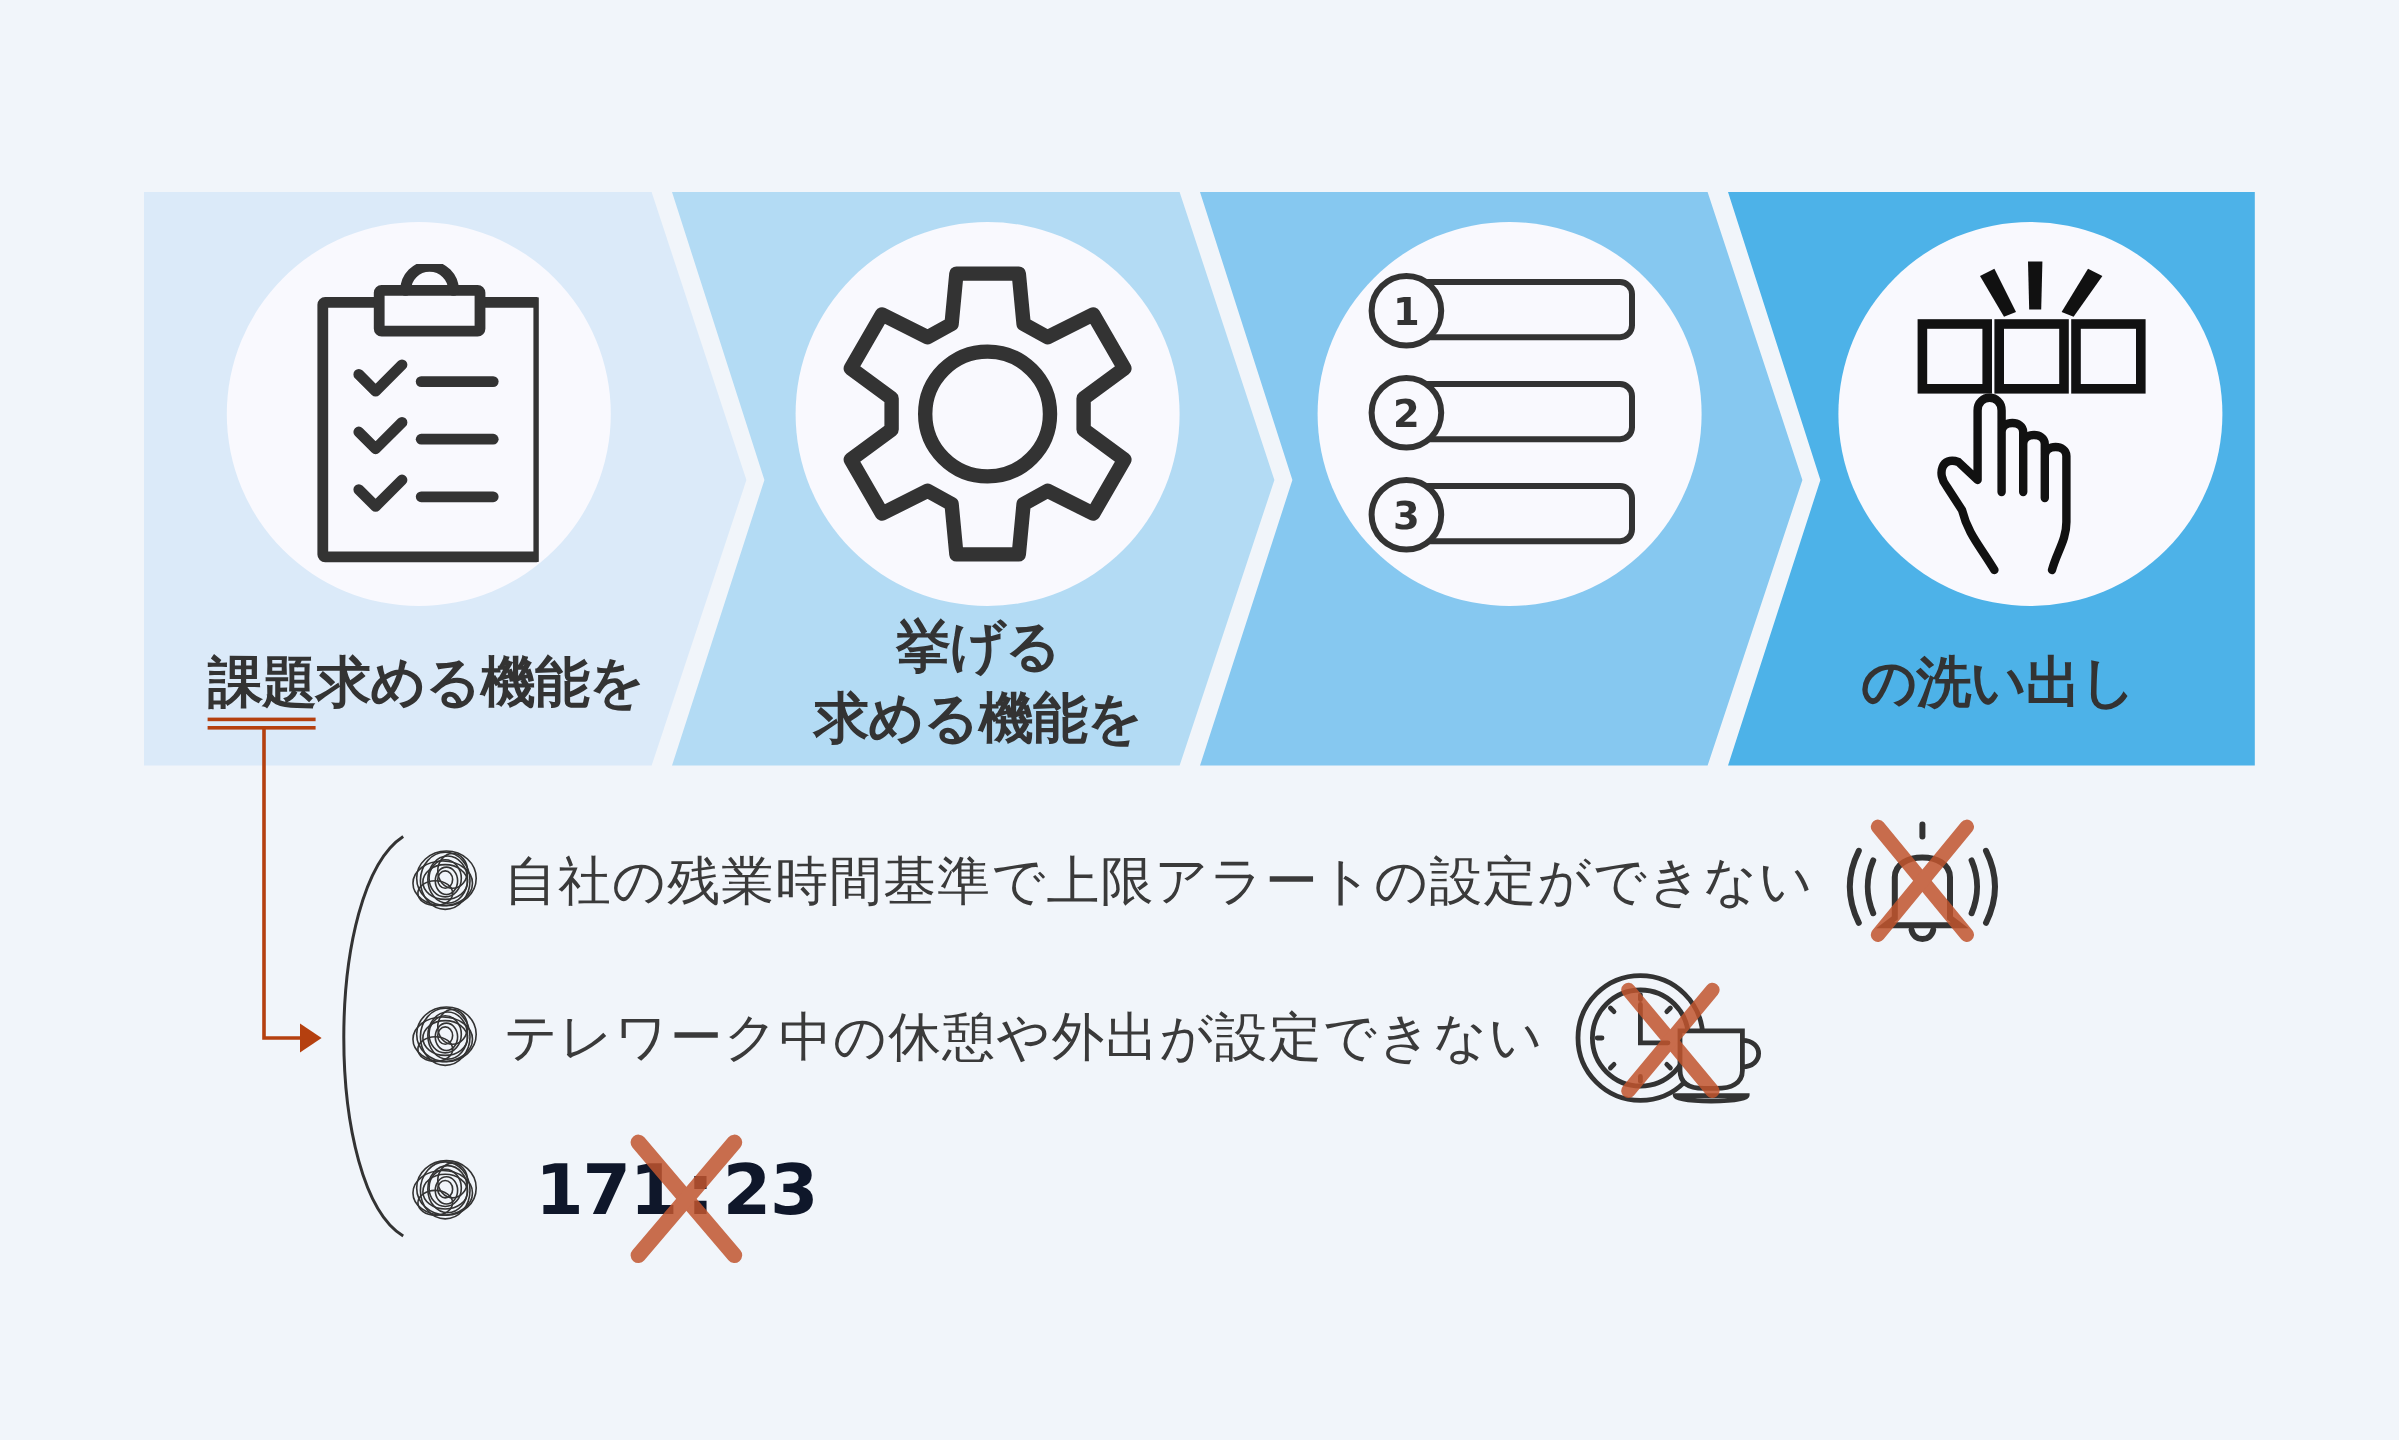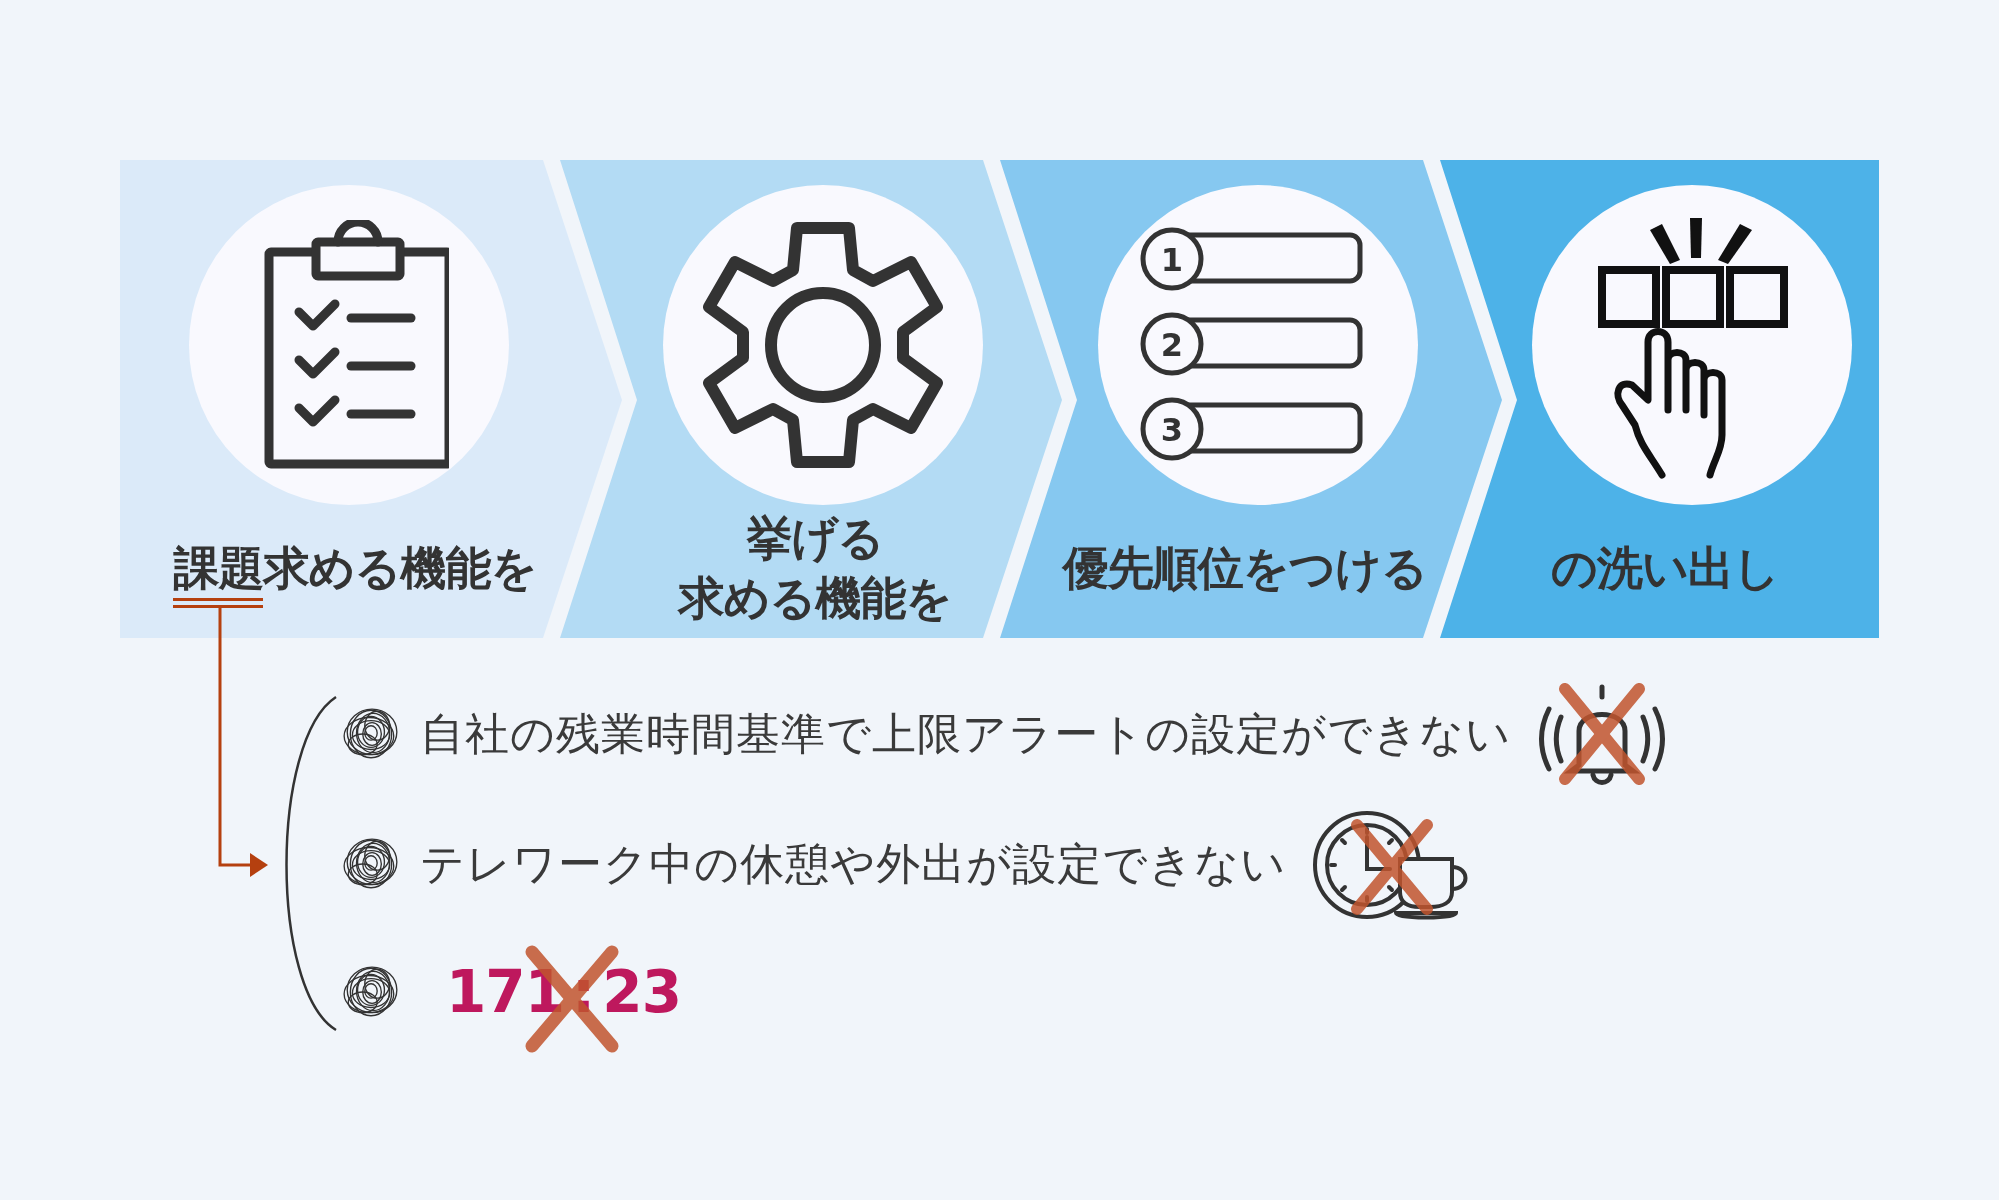--- a/index.html
+++ b/index.html
@@ -28,21 +28,21 @@
     }
     .step-label .ul::after {
       content: ""; position: absolute; left: 0; right: 0; bottom: -10px; height: 10px;
       border-top: 3px solid #B5400F; border-bottom: 3px solid #B5400F; box-sizing: border-box;
     }
     .connector { position: absolute; left: 0; top: 0; }
     .issue-row { position: absolute; left: 340px; height: 80px; display: flex; align-items: center; }
     .bullet { width: 62px; height: 62px; margin-right: 18px; flex: none; }
     .issue-text { font-size: 44px; color: #3A3A3A; white-space: nowrap; letter-spacing: 1px; }
     .issue-extra { margin-left: 26px; display: flex; align-items: center; position: relative; }
-    .time-text { font-weight: bold; font-size: 58px; color: #be185d; letter-spacing: -1px; position: relative; }
+    .time-text { font-weight: bold; font-size: 58px; color: #0f172a; letter-spacing: -1px; position: relative; }
     .xmark { position: absolute; }
   </style>
 </head>
 <body>
 
 <div class="stage">
 
   <svg class="flow-svg" width="1999" height="660">
     <polygon points="120,160 543,160 622,400 543,638 120,638" fill="#DBEAF9"></polygon>
     <polygon points="560,160 983,160 1062,400 983,638 560,638 637,400" fill="#B3DBF4"></polygon>
@@ -89,21 +89,20 @@
       <circle cx="37" cy="39" r="29" fill="#F9F9FE"></circle>
       <circle cx="37" cy="124" r="29" fill="#F9F9FE"></circle>
       <circle cx="37" cy="209" r="29" fill="#F9F9FE"></circle>
     </g>
     <g font-family="DejaVu Sans, sans-serif" font-weight="bold" font-size="32" fill="#333333" text-anchor="middle">
       <text x="37" y="51">1</text>
       <text x="37" y="136">2</text>
       <text x="37" y="221">3</text>
     </g>
   </svg>
-  <div class="step-label" style="left:1020px; width:450px; top:538px;">優先順位をつける</div>
 
   <div class="step-circle" style="left:1532px; top:185px;"></div>
   <svg class="step-icon" style="left:1590px; top:210px;" width="210" height="270" viewBox="0 0 210 270">
     <g fill="#111111">
       <path d="M60 20 l12 -6 l18 36 l-10 4 z"></path>
       <path d="M100 8 l12 0 l-1 40 l-10 0 z"></path>
       <path d="M150 14 l12 6 l-24 34 l-10 -4 z"></path>
     </g>
     <g fill="none" stroke="#111111" stroke-width="8">
       <rect x="12" y="60" width="54" height="54"></rect>

